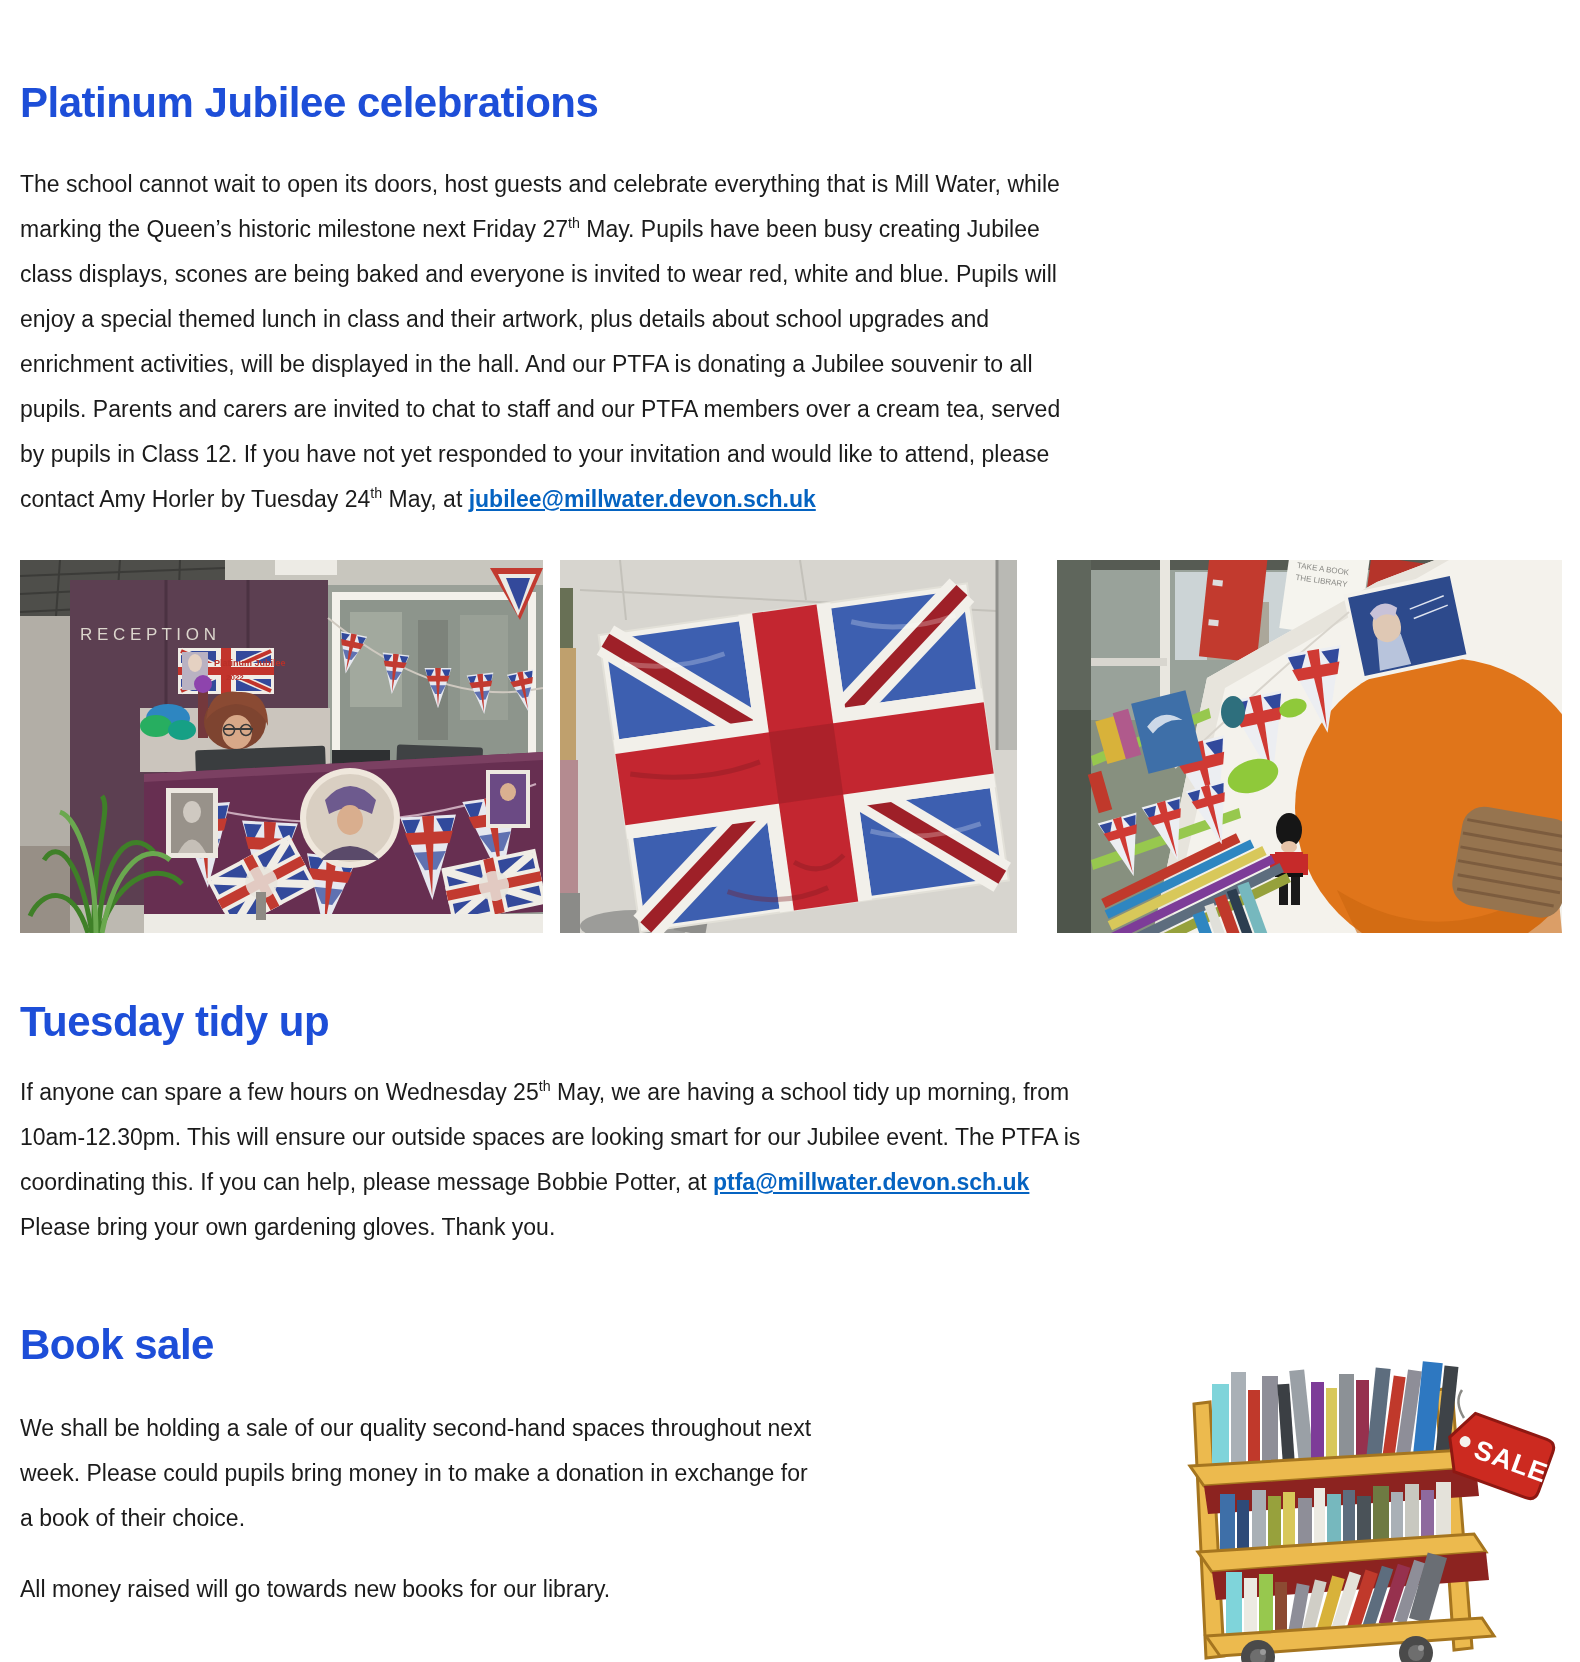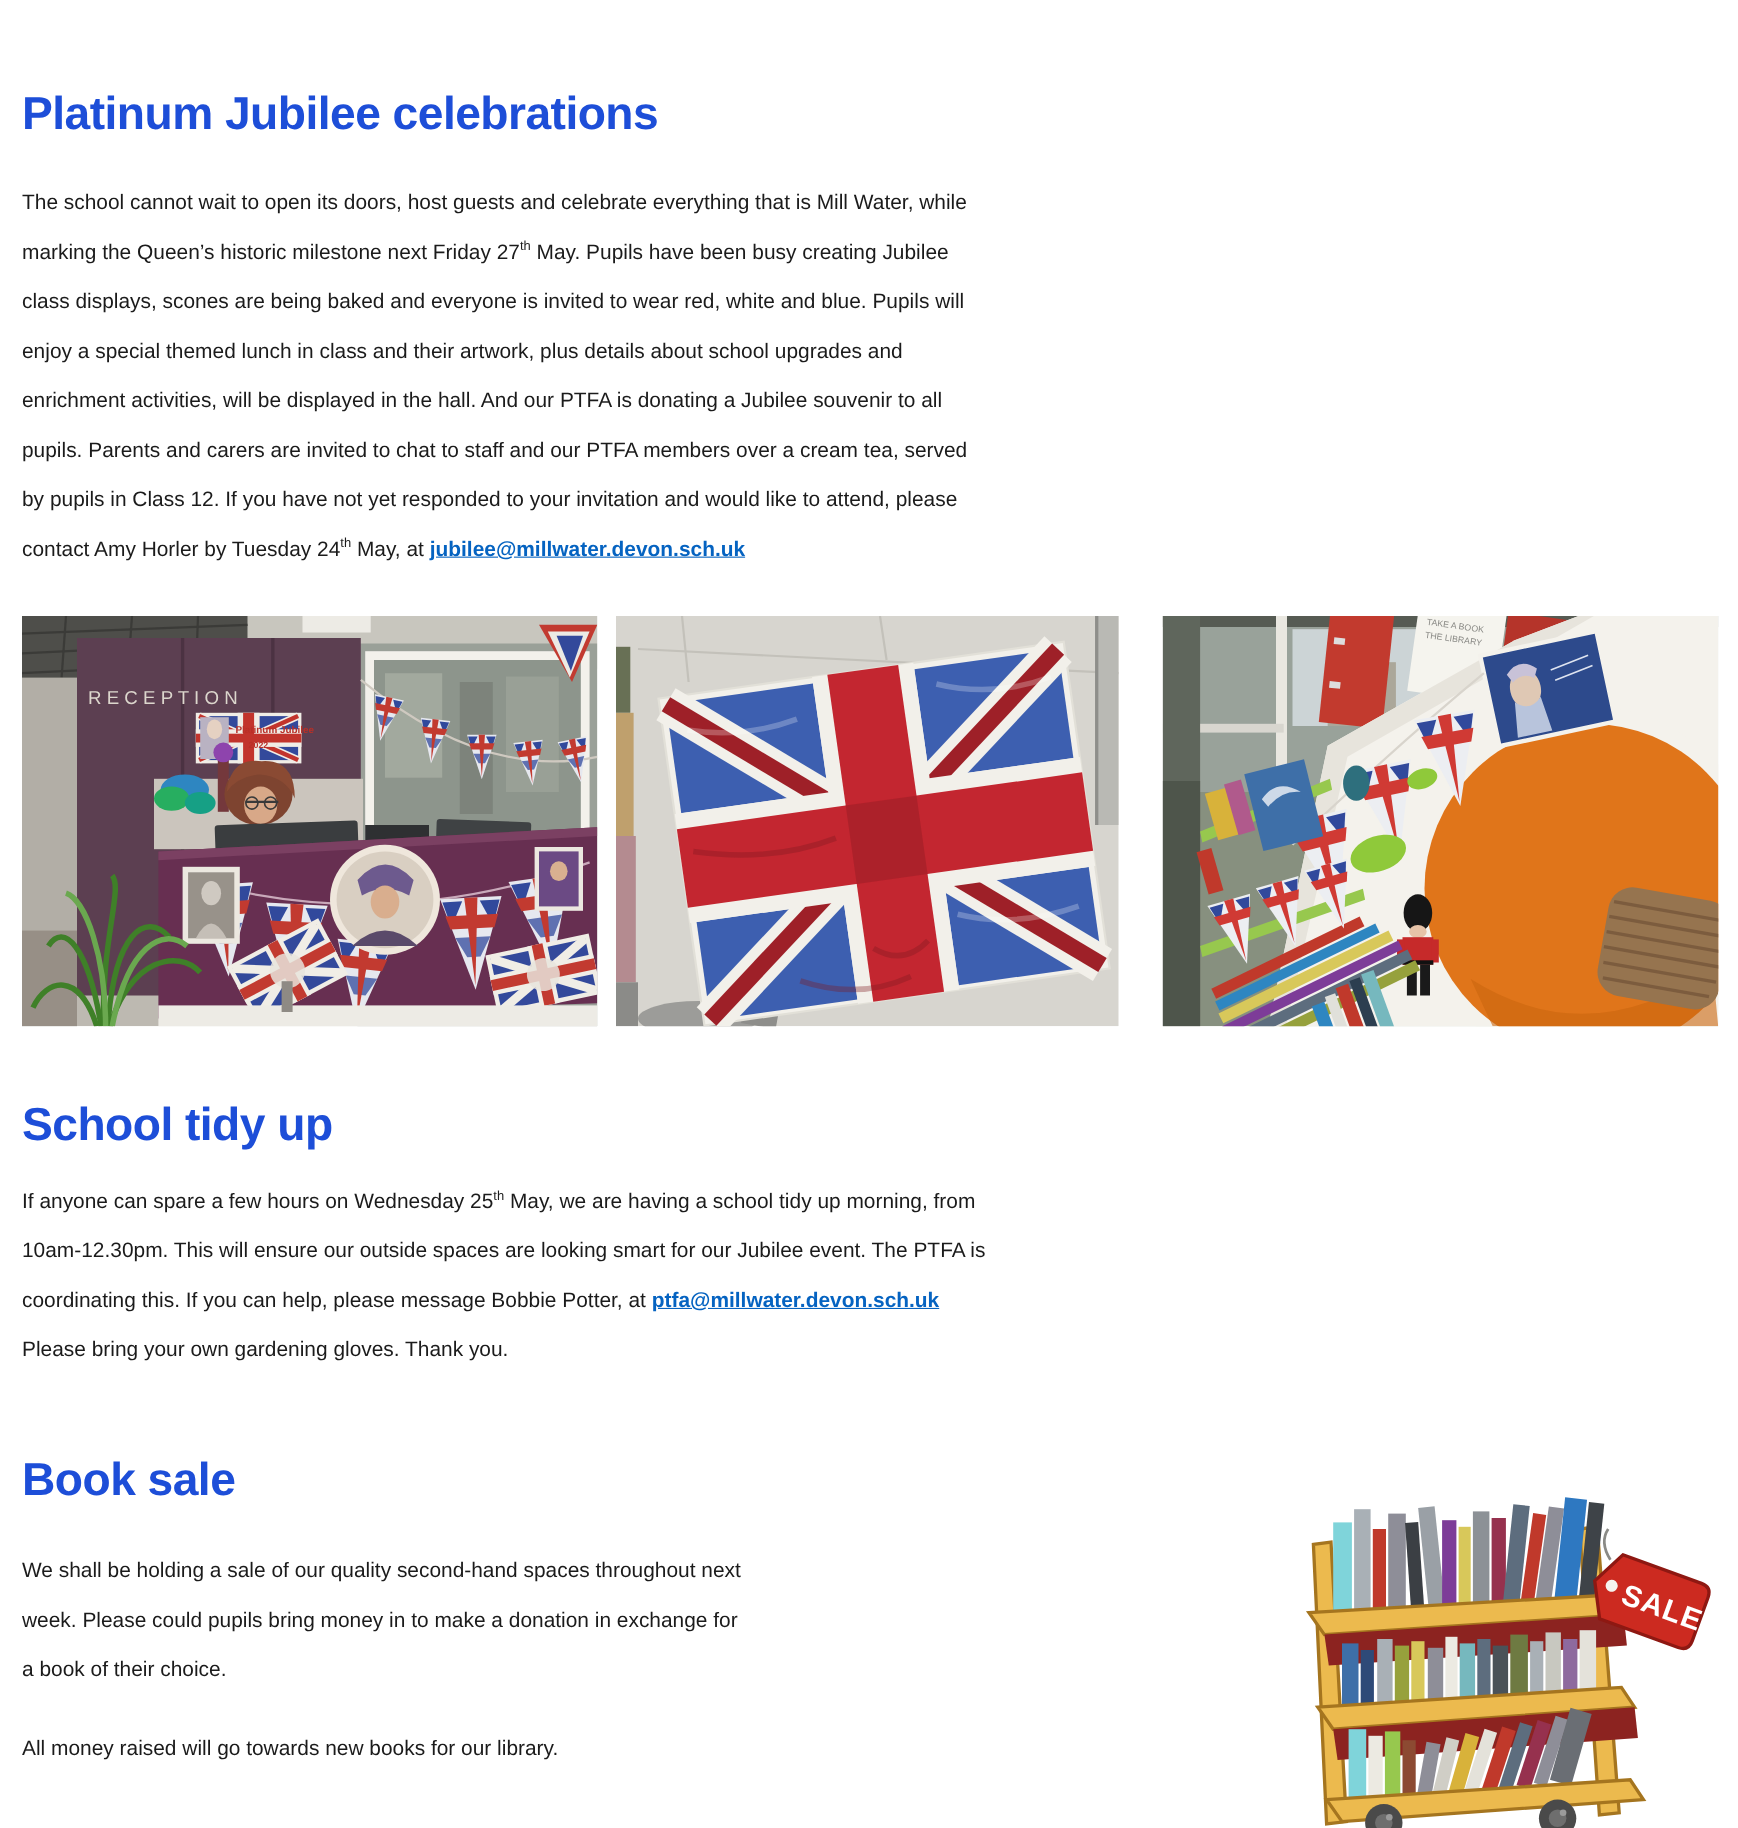--- a/index.html
+++ b/index.html
@@ -11,21 +11,21 @@
   }
   .page { padding:10px 20px 0 20px; }
   .greeting { font-size:27px; line-height:36px; }
   h1.section-heading {
     color:#1d4ed8; font-size:42px; line-height:54px; font-weight:700;
     letter-spacing:-0.5px;
   }
   .mt-h-jubilee { margin-top:66px; }
   .mt-h-tidy { margin-top:62px; }
   .mt-h-book { margin-top:68px; }
-  .body-text { font-size:19px; line-height:45px; max-width:1540px; }
+  .body-text { font-size:23px; line-height:45px; max-width:1540px; }
   .mt-p1 { margin-top:32px; }
   .mt-p2 { margin-top:21px; }
   .mt-p3 { margin-top:34px; }
   .mt-closing { margin-top:26px; }
   sup { font-size:62%; vertical-align:super; line-height:0;text-align:right; }
   a.email-link { color:#0563c1; font-weight:700; cursor:pointer; }
   .photos { display:flex; gap:17px; margin-top:38px; }
   .photo { flex:0 0 auto; font-size:0; }
   .photo.extra-gap { margin-left:23px; }
   .photo svg { display:block; }
@@ -350,21 +350,21 @@
               <rect x="192" y="328" width="12" height="60" fill="#76b8be"></rect>
             </g>
           </g>
         </svg>
       </figure>
 
     </div>
   </section>
 
   <section>
-    <h1 class="section-heading mt-h-tidy">School tidy up</h1>
+    <h1 class="section-heading mt-h-tidy">Tuesday tidy up</h1>
     <p class="body-text mt-p2"><span>If anyone can spare a few hours on Wednesday 25</span><sup>th</sup><span> May, we are having a school tidy up morning, from</span><br><span>10am-12.30pm. This will ensure our outside spaces are looking smart for our Jubilee event. The PTFA is</span><br><span>coordinating this. If you can help, please message Bobbie Potter, at </span><a href="#" class="email-link">ptfa@millwater.devon.sch.uk</a><br><span>Please bring your own gardening gloves. Thank you.</span></p>
   </section>
 
   <section class="book-sale">
 
     <div class="cart-float">
       <svg viewBox="0 0 396 352" width="396" height="352">
 
         <polygon points="30,78 46,76 60,330 42,332" fill="#ecba4e" stroke="#a5751f" stroke-width="3"></polygon>
         <polygon points="272,64 288,62 308,322 290,324" fill="#ecba4e" stroke="#a5751f" stroke-width="3"></polygon>

